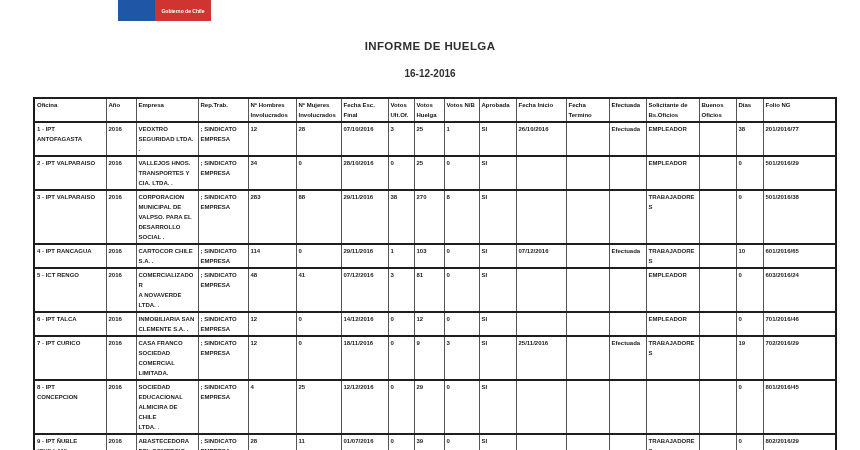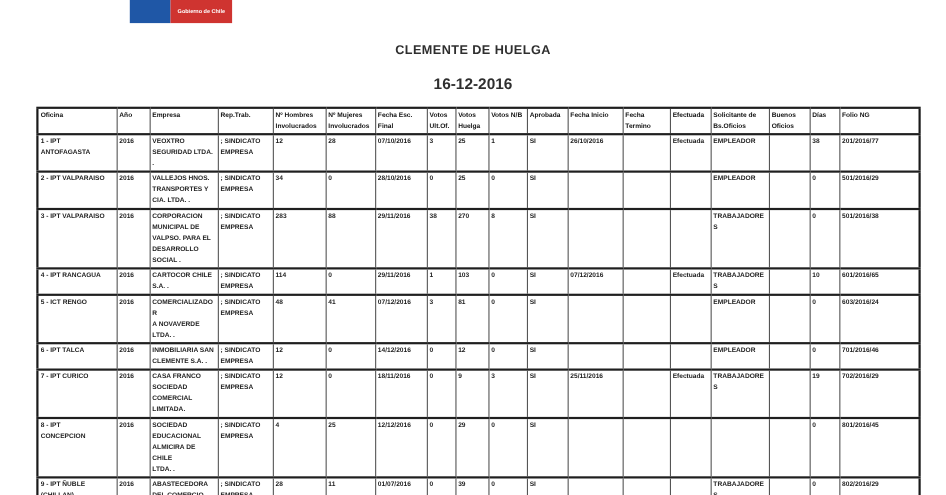--- a/index.html
+++ b/index.html
@@ -7,21 +7,21 @@
     width:860px;height:450px;background:#ffffff;overflow:hidden;position:relative;
     font-family:"Liberation Sans", sans-serif;
   }
   .logo{position:absolute;left:118px;top:0;height:21px;display:flex;}
   .logo-blue{width:37px;height:21px;}
   .logo-red{width:56px;height:21px;color:#fff;display:flex;align-items:center;justify-content:center;
     font-size:5px;font-weight:bold;text-align:center;line-height:6px;}
   .title{position:absolute;top:40px;left:0;width:100%;text-align:center;
     font-size:11.5px;font-weight:bold;color:#2f2f2f;letter-spacing:.4px;}
   .date{position:absolute;top:68px;left:0;width:100%;text-align:center;
-    font-size:14px;font-weight:bold;color:#2f2f2f;}
+    font-size:10px;font-weight:bold;color:#2f2f2f;}
   table.report{
     position:absolute;left:33px;top:97px;width:802px;
     border-collapse:collapse;table-layout:fixed;
     border:2px solid #1a1a1a;
   }
   table.report th, table.report td{
     border-left:1px solid #555;border-right:1px solid #555;
     border-top:2px solid #1f1f1f;border-bottom:2px solid #1f1f1f;
     font-size:6px;line-height:10px;font-weight:bold;color:#1c1c1c;
     padding:1px 2px;text-align:left;vertical-align:top;
@@ -31,21 +31,21 @@
   td.vbottom{vertical-align:bottom;padding-bottom:3px;}
 </style>
 </head>
 <body>
 
 <div class="logo">
   <div class="logo-blue" style="background: rgb(31, 87, 166);"></div>
   <div class="logo-red" style="background: rgb(207, 52, 48);">Gobierno de Chile</div>
 </div>
 
-<div class="title">CLEMENTE DE HUELGA</div>
+<div class="title">INFORME DE HUELGA</div>
 <div class="date">16-12-2016</div>
 
 <table class="report">
   <colgroup>
     <col style="width:72px">
       <col style="width:30px">
       <col style="width:62px">
       <col style="width:50px">
     <col style="width:48px">
       <col style="width:45px">

